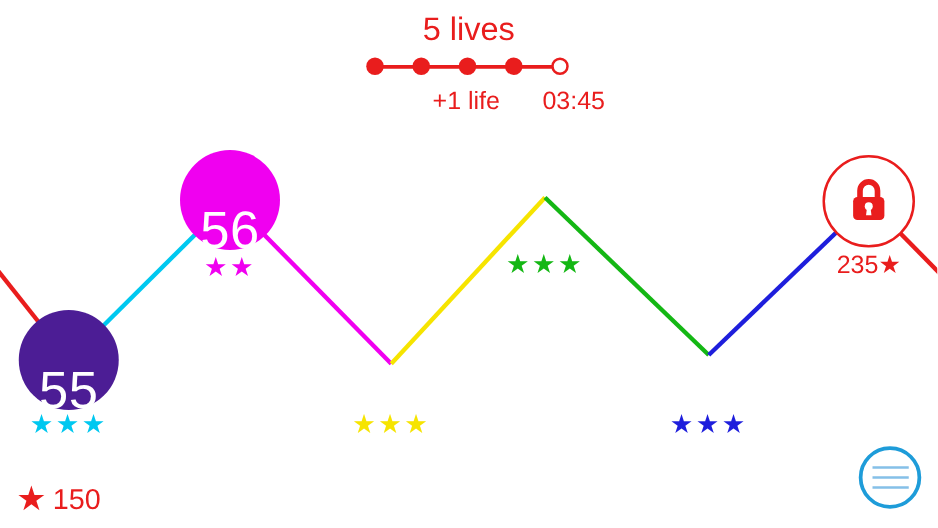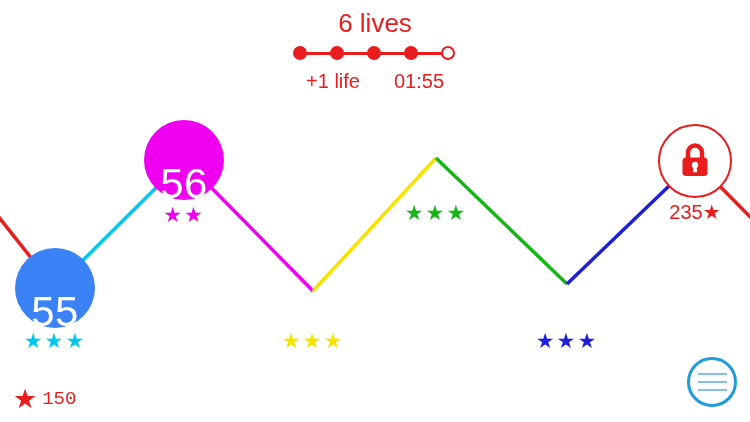--- a/index.html
+++ b/index.html
@@ -93,34 +93,35 @@
   }
   .life-dot.filled { background: var(--red); }
   .life-dot.empty { background: #fff; border: 2.5px solid var(--red); }
   .plus-life, .timer {
     position: absolute;
     top: 70px;
     transform: translateX(-50%);
     font-size: 20px;
     color: var(--red);
     white-space: nowrap;
+    margin-left: 40px;
   }
   .plus-life { left: 333px; }
   .timer { left: 419px; }
   .star-counter {
     position: absolute;
     left: 13px; top: 386px;
     display: flex;
     align-items: center;
     gap: 5px;
     color: var(--red);
     z-index: 3;
   }
   .star-glyph { font-size: 27px; line-height: 1; }
-  .star-value { font-size: 19px; line-height: 1; font-family: Liberation Mono, monospace; }
+  .star-value { font-size: 23px; line-height: 1; }
   .menu-button {
     position: absolute;
     left: 687px; top: 357px;
     width: 50px; height: 50px;
     border-radius: 50%;
     background: #fff;
     border: 3px solid var(--menu-ring);
     box-sizing: border-box;
     display: flex;
     align-items: center;
@@ -149,21 +150,21 @@
       <line x1="-10" y1="206" x2="55" y2="288" stroke="#E91D1D" stroke-width="3.5"></line>
       <line x1="55" y1="288" x2="184" y2="160" stroke="#00C8F0" stroke-width="3.5"></line>
       <line x1="184" y1="160" x2="313" y2="291" stroke="#F000F0" stroke-width="3.5"></line>
       <line x1="313" y1="291" x2="436" y2="158" stroke="#F6E400" stroke-width="3.5"></line>
       <line x1="436" y1="158" x2="567" y2="284" stroke="#14B714" stroke-width="3.5"></line>
       <line x1="567" y1="284" x2="695" y2="161" stroke="#1E1EDC" stroke-width="3.5"></line>
       <line x1="695" y1="161" x2="762" y2="229" stroke="#E91D1D" stroke-width="3.5"></line>
     </svg>
 
   <div class="levels-layer">
-      <div class="level-node" style="left: 15px; top: 248px; height: 80px; width: 80px; background: #3b82f6;">
+      <div class="level-node" style="left: 15px; top: 248px; height: 80px; width: 80px; background: #4c1d95;">
         <span class="level-number">55</span>
       </div>
       <div class="level-stars" style="left: 55px; top: 340px; color: rgb(0, 200, 240);">★★★</div>
       <div class="level-node" style="left: 144px; top: 120px; height: 80px; width: 80px; background: rgb(240, 0, 240);">
         <span class="level-number">56</span>
       </div>
       <div class="level-stars" style="left: 184px; top: 214px; color: rgb(240, 0, 240);">★★</div>
       <div class="level-stars" style="left: 313px; top: 340px; color: rgb(246, 228, 0);">★★★</div>
       <div class="level-stars" style="left: 436px; top: 212px; color: rgb(20, 183, 20);">★★★</div>
       <div class="level-stars" style="left: 567px; top: 340px; color: rgb(30, 30, 220);">★★★</div>
@@ -172,33 +173,33 @@
           <path d="M12 19 v-6.5 a7 7 0 0 1 14 0 V19" fill="none" stroke="#E91D1D" stroke-width="4.5"></path>
           <rect x="6.5" y="17.5" width="25" height="18.5" rx="3.5" fill="#E91D1D"></rect>
           <circle cx="19" cy="25" r="3.2" fill="#ffffff"></circle>
           <path d="M17.6 26 h2.8 l0.8 6.2 h-4.4 z" fill="#ffffff"></path>
         </svg>
       </div>
       <div class="level-cost" style="left: 695px; top: 212px; color: rgb(233, 29, 29);">235★</div>
     </div>
 
   <header class="hud-top">
-    <div class="lives-label">6 lives</div>
+    <div class="lives-label">5 lives</div>
     <div class="lives-meter">
       <div class="meter-line"></div>
       <div class="meter-dots">
           <span class="life-dot filled"></span>
           <span class="life-dot filled"></span>
           <span class="life-dot filled"></span>
           <span class="life-dot filled"></span>
           <span class="life-dot empty"></span>
         </div>
     </div>
     <span class="plus-life">+1 life</span>
-    <span class="timer">01:55</span>
+    <span class="timer">03:45</span>
   </header>
 
   <div class="star-counter">
     <span class="star-glyph">★</span>
     <span class="star-value">150</span>
   </div>
 
   <button class="menu-button">
     <span class="hamburger">
       <i class="menu-line"></i>

